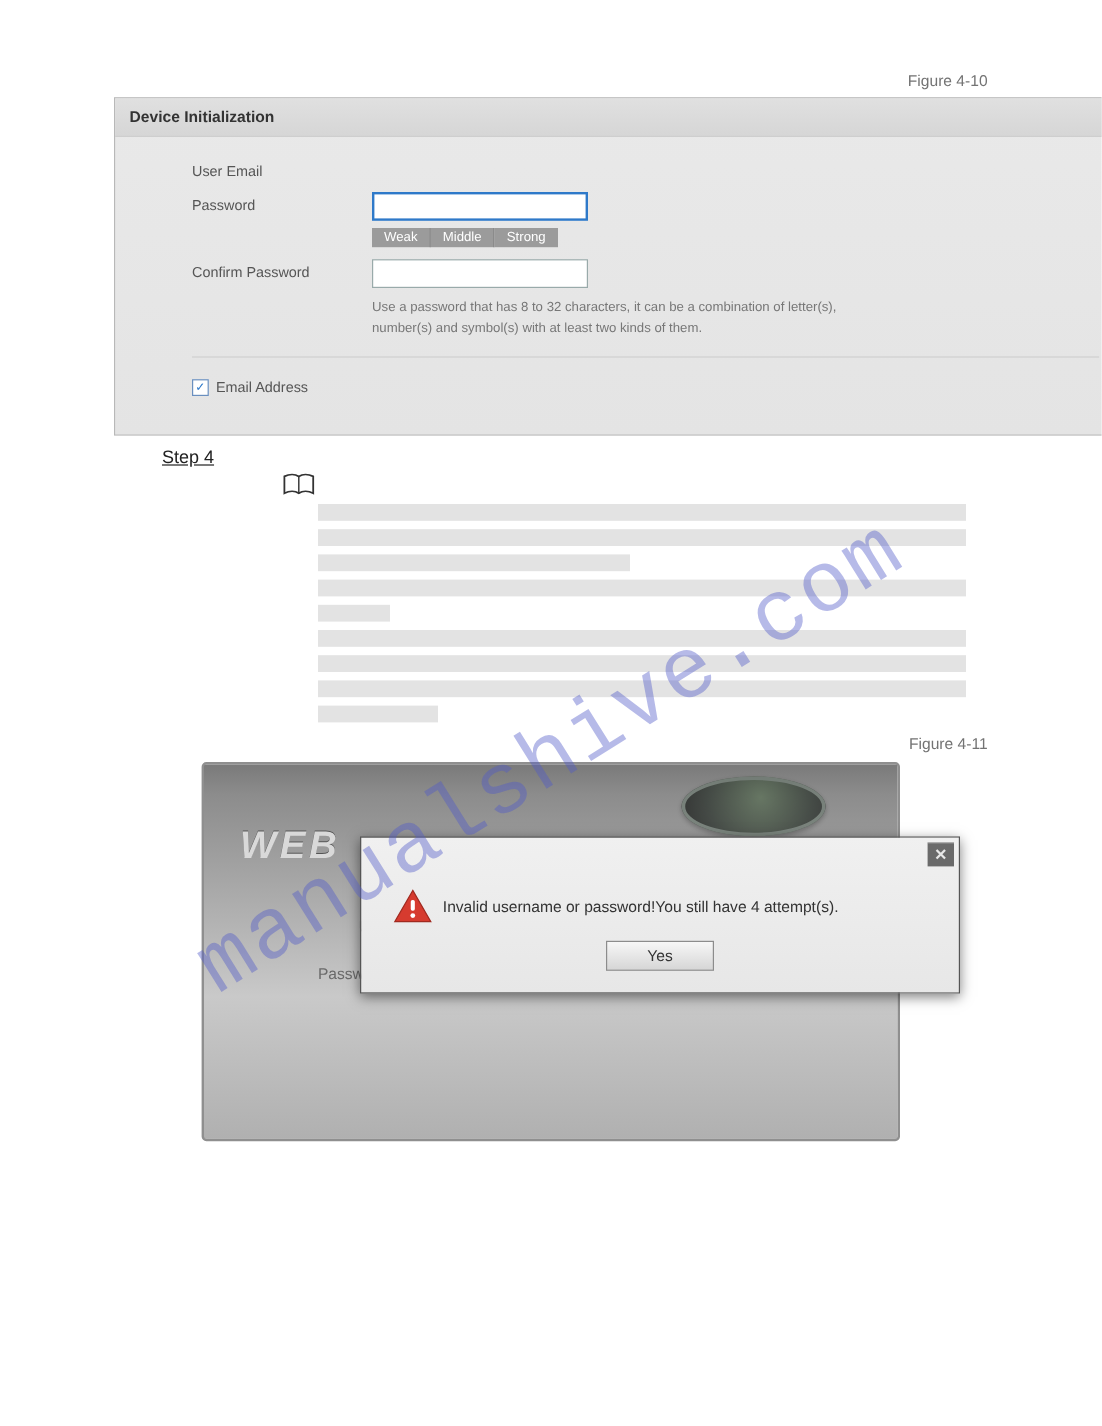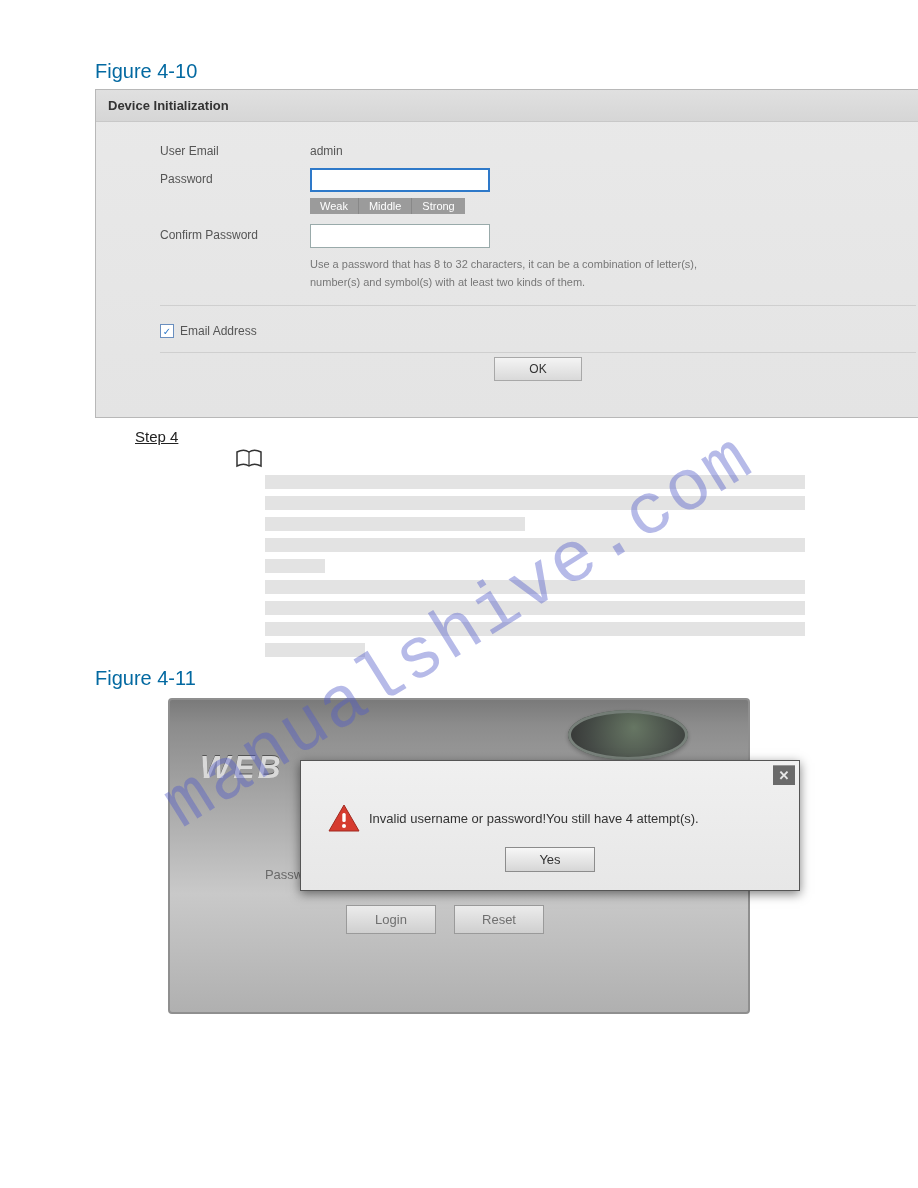--- a/index.html
+++ b/index.html
@@ -9,23 +9,23 @@
     background: #fff;
     font-family: Arial, Helvetica, sans-serif;
     width: 918px;
     position: relative;
   }
   .page {
     padding: 60px 95px 200px 95px;
     position: relative;
   }
   .fig-caption {
-    text-align: left;
-    font-size: 20px;
-    color: #0369a1;
+    text-align: right;
+    font-size: 13px;
+    color: #737373;
     margin: 0 0 6px 0;
   }
   
   .panel {
     width: 852px;
     margin: 0 auto 8px;
     border: 1px solid #b8b8b8;
     background: linear-gradient(#e9e9e9,#e4e4e4);
   }
   .panel-hdr {
@@ -213,21 +213,20 @@
   <div class="watermark">manualshive.com</div>
 
   <div class="fig-caption">Figure 4-10</div>
 
   <div class="panel">
     <div class="panel-hdr">Device Initialization</div>
     <div class="panel-body">
 
       <div class="row">
         <div class="lbl">User Email</div>
-        <div class="val static-val">admin</div>
       </div>
 
       <div class="row">
         <div class="lbl">Password</div>
         <div class="val">
           <div class="tx-input focus"></div>
           <div class="strength">
             <div class="seg">Weak</div>
             <div class="seg">Middle</div>
             <div class="seg">Strong</div>
@@ -245,23 +244,20 @@
 
       <div class="divider"></div>
 
       <div class="row">
         <div class="chk-lbl">
           <span class="chk">✓</span>
           <span>Email Address</span>
         </div>
       </div>
 
-      <div class="panel-ft">
-        <div class="btn">OK</div>
-      </div>
     </div>
   </div>
 
   <div class="step-label">Step 4</div>
   <div class="book-icon">
     <svg width="28" height="20" viewBox="0 0 28 20">
       <path d="M2 3 C6 1 11 1 14 3 C17 1 22 1 26 3 L26 17 C22 15 17 15 14 17 C11 15 6 15 2 17 Z" fill="none" stroke="#333" stroke-width="1.5"></path>
       <line x1="14" y1="3" x2="14" y2="17" stroke="#333" stroke-width="1.2"></line>
     </svg>
   </div>
@@ -285,24 +281,20 @@
       <div class="brand">WEB</div>
 
       <div class="login-form">
         <div class="lrow">
           <div class="llabel">Use</div>
         </div>
         <div class="lrow">
           <div class="llabel">Password</div>
           <div class="linput">●●●●●●●●</div>
           <div class="forgot">Forgot password?</div>
-        </div>
-        <div class="lbtns">
-          <div class="lbtn">Login</div>
-          <div class="lbtn">Reset</div>
         </div>
       </div>
 
       <div class="modal">
         <div class="modal-close-row">
           <div class="modal-close">✕</div>
         </div>
         <div class="modal-body">
           <div class="warn-icon">
             <svg width="34" height="30" viewBox="0 0 34 30">

